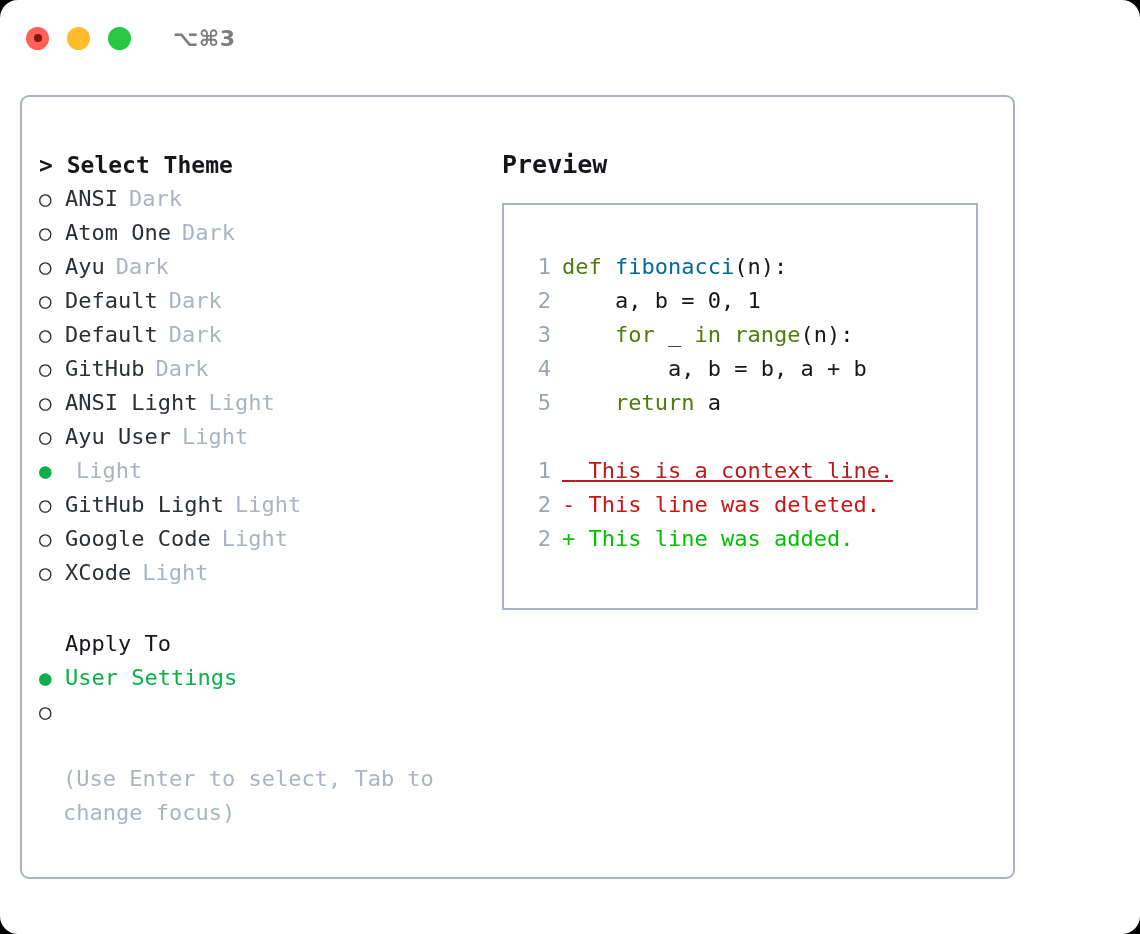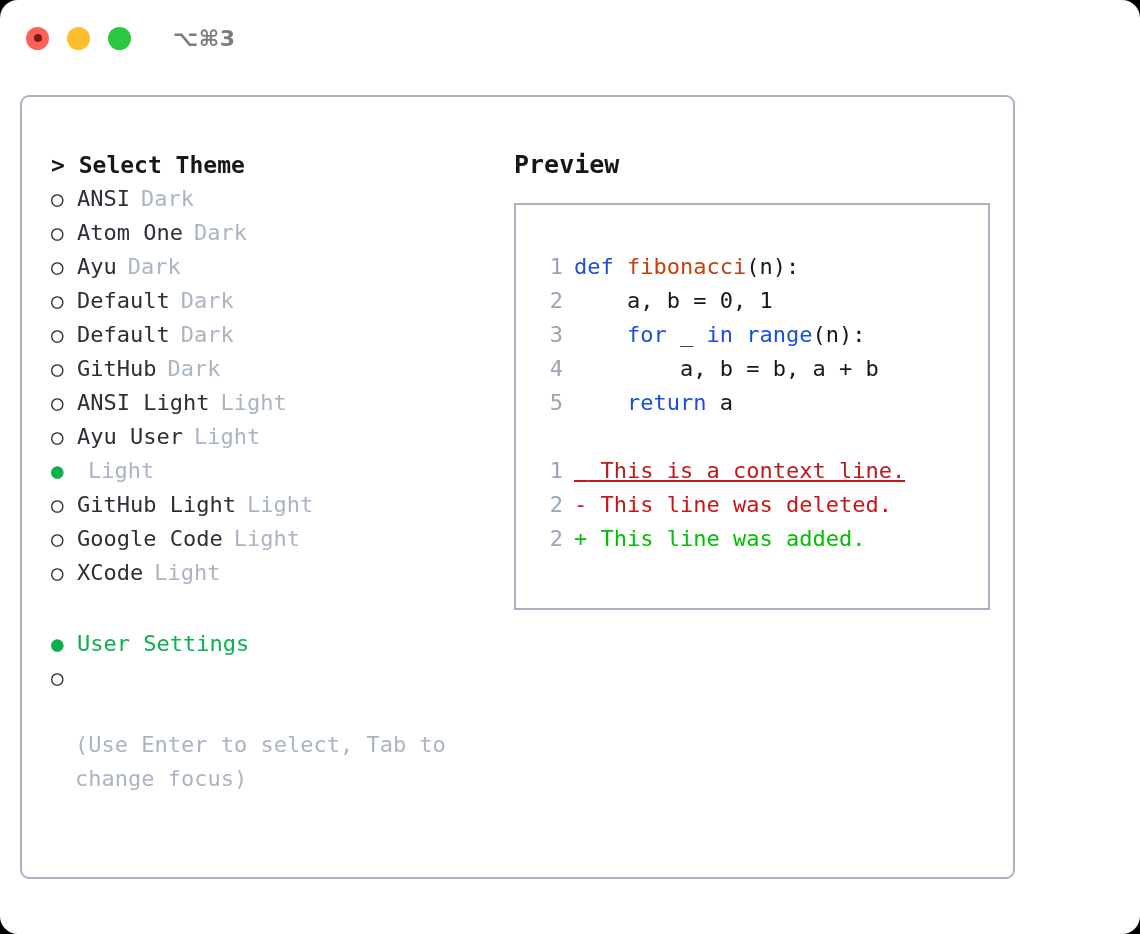--- a/index.html
+++ b/index.html
@@ -77,21 +77,21 @@
     width: 995px;
     height: 784px;
     box-sizing: border-box;
     border: 2px solid #a9b3c2;
     border-radius: 9px;
     background: #ffffff;
   }
 
   #columns {
     position: absolute;
-    left: 12px; top: 0;
+    left: 0; top: 0;
     width: 100%;
     height: 100%;
   }
 
   
   #left-col {
     position: absolute;
     left: 17px;
     top: 51px;
     width: 450px;
@@ -186,22 +186,22 @@
     white-space: pre;
   }
   .lineno {
     width: 34px;
     flex: 0 0 34px;
     text-align: right;
     color: #9aa5b4;
     margin-right: 11px;
   }
   .code-text { white-space: pre; }
-  .tok-kw   { color: #1d4ed8; text-align: right; }
-  .tok-fn   { color: #c2410c; }
+  .tok-kw   { color: #4d7c0f; text-align: right; }
+  .tok-fn   { color: #0369a1; }
   .tok-txt  { color: #15171b; }
   .blank-line { height: 34px; }
   .diff-ctx { color: #b91c1c; text-decoration: underline; }
   .diff-del { color: #cc1414; }
   .diff-add { color: #00c000; }
 </style>
 </head>
 <body>
 
 <div id="window">
@@ -231,20 +231,21 @@
             <div class="opt-row"><span class="bullet">○</span><span class="opt-label">ANSI Light</span><span class="opt-tag">Light</span></div>
             <div class="opt-row"><span class="bullet">○</span><span class="opt-label">Ayu User</span><span class="opt-tag">Light</span></div>
             <div class="opt-row selected"><span class="bullet sel">●</span><span class="opt-tag">Light</span></div>
             <div class="opt-row"><span class="bullet">○</span><span class="opt-label">GitHub Light</span><span class="opt-tag">Light</span></div>
             <div class="opt-row"><span class="bullet">○</span><span class="opt-label">Google Code</span><span class="opt-tag">Light</span></div>
             <div class="opt-row"><span class="bullet">○</span><span class="opt-label">XCode</span><span class="opt-tag">Light</span></div>
           </div>
 
         <div class="section-gap"></div>
 
+        <div class="section-title">Apply To</div>
 
         <div id="apply-list">
             <div class="opt-row selected"><span class="bullet sel">●</span><span class="opt-label">User Settings</span></div>
             <div class="opt-row"><span class="bullet">○</span></div>
           </div>
 
         <div id="hint">(Use Enter to select, Tab to change focus)</div>
       </div>
 
       <div id="right-col">

